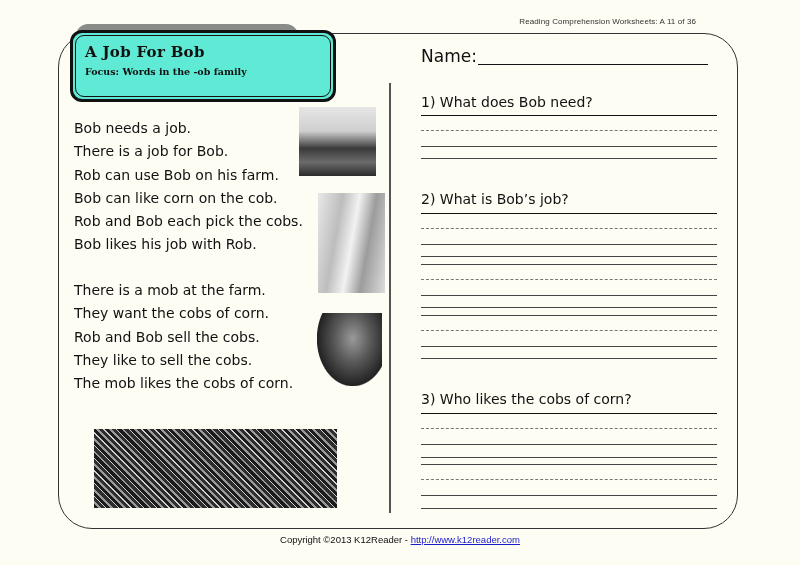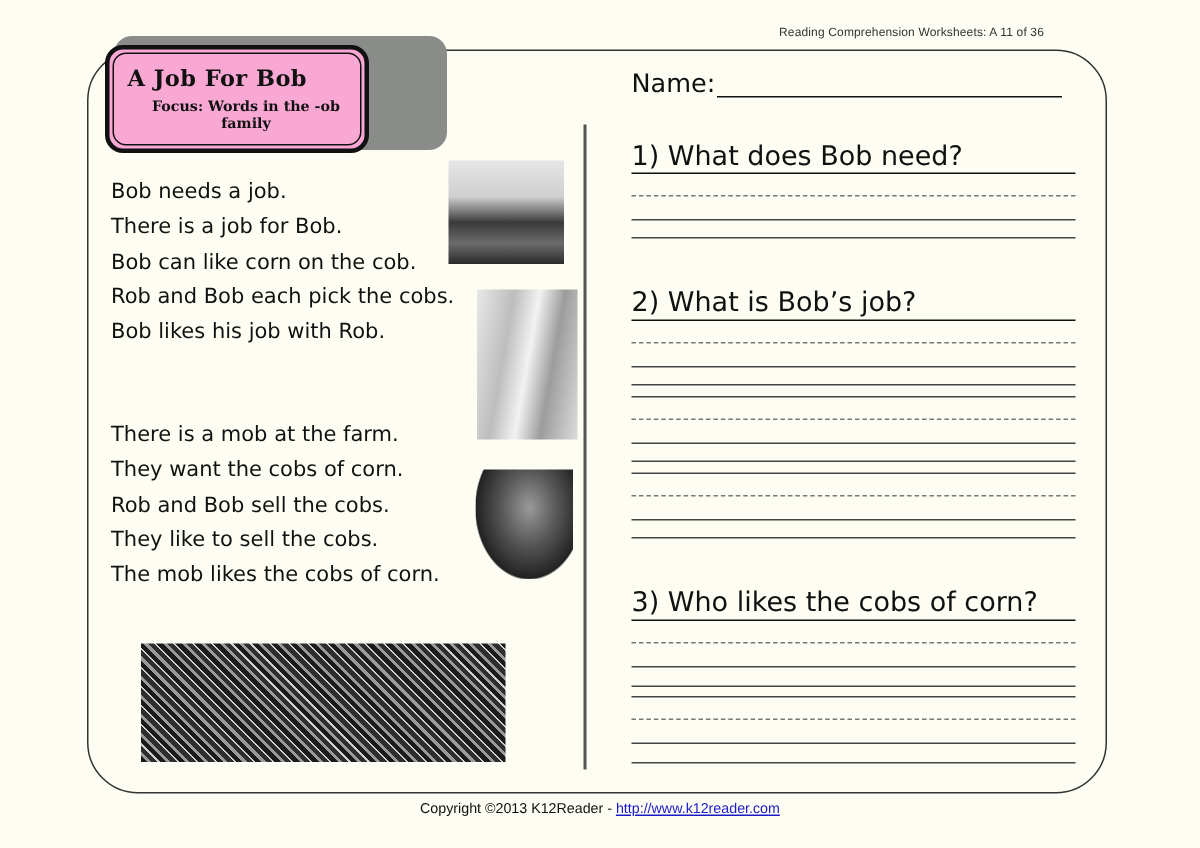--- a/index.html
+++ b/index.html
@@ -1,34 +1,34 @@
 <!DOCTYPE html>
 <html><head>
 <meta charset="utf-8">
 <style>
   html, body { margin:0; padding:0; }
   body { width:800px; height:565px; background:#fdfdf3; position:relative; overflow:hidden; font-family:"DejaVu Sans", sans-serif; color:#111; }
   .header-note { position:absolute; top:17px; left:0; width:696px; text-align:right; font-family:"Liberation Sans", sans-serif; font-size:8px; color:#333; letter-spacing:0.1px; }
   .page-frame { position:absolute; left:58px; top:33px; width:680px; height:496px; border:1.5px solid #333; border-radius:34px; box-sizing:border-box; }
   .title-shadow { position:absolute; left:76px; top:24px; width:222px; height:76px; background:#8a8c8a; border-radius:12px; }
-  .title-box { position:absolute; left:70px; top:30px; width:176px; height:72px; background:#f9a8d4; border:3px solid #111; border-radius:12px; box-sizing:border-box; }
+  .title-box { position:absolute; left:70px; top:30px; width:266px; height:72px; background:#5eead4; border:3px solid #111; border-radius:12px; box-sizing:border-box; }
   .title-box-inner { position:absolute; left:2px; top:2px; right:2px; bottom:2px; border:1px solid #111; border-radius:9px; }
   .title { position:absolute; left:12px; top:10px; font-family:"DejaVu Serif", serif; font-weight:bold; font-size:15px; letter-spacing:0.3px; }
   .focus { position:absolute; left:12px; top:33px; font-family:"DejaVu Serif", serif; font-weight:bold; font-size:9.5px;text-align:center; }
   .divider { position:absolute; left:389px; top:83px; width:2px; height:430px; background:#555; }
   .story { position:absolute; left:74px; font-size:14px; line-height:23.3px; }
   .story p { margin:0; white-space:nowrap; }
   .photo { position:absolute; }
   .photo-farmer { left:299px; top:107px; width:77px; height:69px; background:linear-gradient(180deg,#e6e6e6 0%,#cfcfcf 35%,#3a3a3a 60%,#6b6b6b 80%,#2b2b2b 100%); }
   .photo-corn { left:318px; top:193px; width:67px; height:100px; background:linear-gradient(100deg,#e8e8e8 0%,#bdbdbd 30%,#f2f2f2 50%,#9c9c9c 70%,#dcdcdc 100%); }
   .photo-hatman { left:317px; top:313px; width:65px; height:73px; background:radial-gradient(ellipse at 55% 35%,#9a9a9a 0%,#5a5a5a 35%,#222 70%,#fdfdf3 72%); }
   .photo-crowd { left:94px; top:429px; width:243px; height:79px; background:repeating-linear-gradient(45deg,#1b1b1b 0 3px,#9a9a9a 3px 5px,#2e2e2e 5px 8px,#d0d0d0 8px 9px); }
   .name-label { position:absolute; left:421px; top:46px; font-size:17px; }
   .name-line { position:absolute; left:478px; top:64px; width:230px; height:0; border-top:1.3px solid #111; }
-  .question { position:absolute; left:421px; font-size:18px; }
+  .question { position:absolute; left:421px; font-size:14px; }
   .line { position:absolute; left:421px; width:296px; height:0; }
   .solid { border-top:1.3px solid #444; }
   .q-under { border-top:1.5px solid #111; }
   .dotted { border-top:1px dashed #777; }
   .footer { position:absolute; top:534px; left:0; width:800px; text-align:center; font-family:"Liberation Sans", sans-serif; font-size:9.5px; }
   .footer a { color:#1a1acc; text-decoration:underline; }
 </style>
 </head>
 <body>
 
@@ -41,20 +41,21 @@
   <div class="title-box-inner"></div>
   <div class="title">A Job For Bob</div>
   <div class="focus">Focus: Words in the -ob family</div>
 </div>
 
 <div class="divider"></div>
 
 <div class="story" style="top:117px;">
   <p>Bob needs a job.</p>
   <p>There is a job for Bob.</p>
+  <p>Rob can use Bob on his farm.</p>
   <p>Bob can like corn on the cob.</p>
   <p>Rob and Bob each pick the cobs.</p>
   <p>Bob likes his job with Rob.</p>
 </div>
 
 <div class="story" style="top:279px;">
   <p>There is a mob at the farm.</p>
   <p>They want the cobs of corn.</p>
   <p>Rob and Bob sell the cobs.</p>
   <p>They like to sell the cobs.</p>

